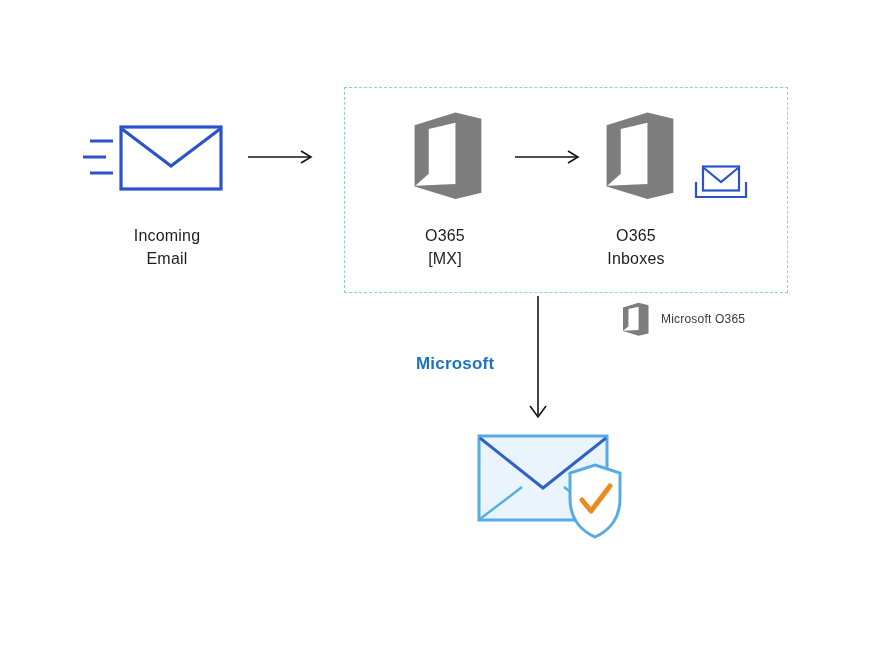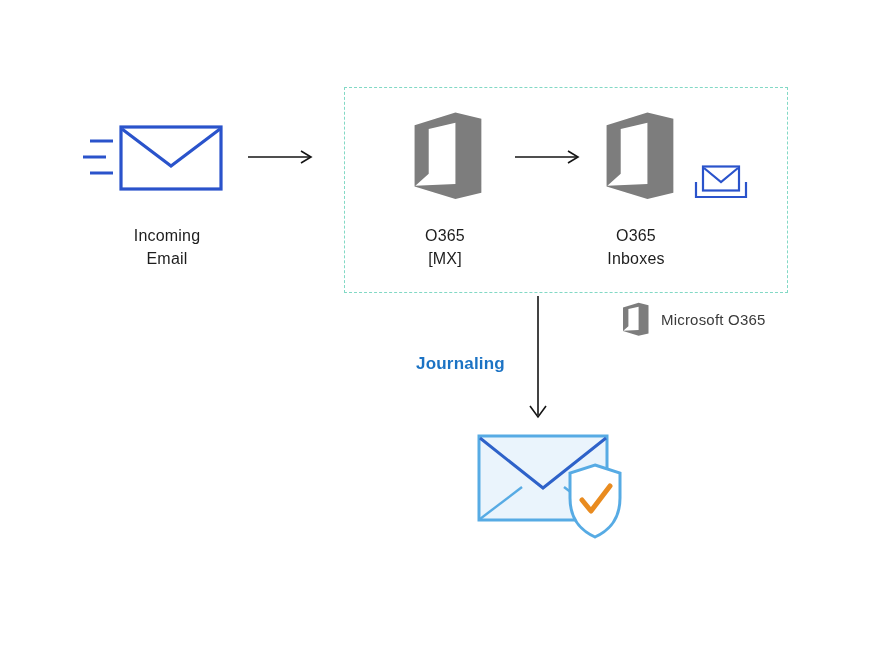--- a/index.html
+++ b/index.html
@@ -6,21 +6,21 @@
   .canvas{
     position:relative;width:886px;height:653px;background:#ffffff;
     font-family:"Liberation Sans",sans-serif;overflow:hidden;
   }
   .abs{position:absolute;}
   .node-label{
     position:absolute;text-align:center;font-size:16px;line-height:23px;
     color:var(--text-dark);white-space:pre-line;letter-spacing:.2px;
   }
   .legend{position:absolute;display:flex;align-items:center;gap:11px;}
-  .legend-text{font-size:15px;color:#3a3a3a;letter-spacing:.2px;}
+  .legend-text{font-size:12px;color:#3a3a3a;letter-spacing:.2px;}
   .journaling{
     position:absolute;font-size:17px;font-weight:600;
     color:var(--journaling-blue);letter-spacing:.2px;
   }
   .dashed-box{position:absolute;border:1px dashed var(--dash-teal);}
   
   .blue-stroke{stroke:var(--envelope-blue);fill:none;}
   .blue-white{stroke:var(--envelope-blue);fill:#ffffff;}
   .arrow{stroke:var(--arrow-black);fill:none;stroke-width:1.6;}
   .office-fill{fill:var(--office-gray);}
@@ -81,21 +81,21 @@
   <div class="node-label" style="left:566px;top:224px;width:140px;">O365
 Inboxes</div>
 
   <div class="legend" style="left:620px;top:302px;">
     <svg width="30" height="34" viewBox="0 0 100 112">
       <path class="office-fill" fill-rule="evenodd" d="M62,2 L95,10 L95,104 L62,112 L10,96 L10,18 Z M62,15 L28,23 L28,80 L11,95 L62,93 Z"></path>
     </svg>
     <span class="legend-text">Microsoft O365</span>
   </div>
 
-  <div class="journaling" style="left:416px;top:354px;">Journaling</div>
+  <div class="journaling" style="left:416px;top:354px;">Microsoft</div>
 
   <svg class="abs" style="left:525px;top:296px;" width="26" height="130" viewBox="0 0 26 130">
     <line class="arrow" x1="13" y1="0" x2="13" y2="119"></line>
     <polyline class="arrow" points="5,110 13,121 21,110"></polyline>
   </svg>
 
   <svg class="abs" style="left:477px;top:434px;" width="152" height="106" viewBox="0 0 152 106">
     <rect class="env-fill" stroke-width="3" x="2" y="2" width="128" height="84"></rect>
     <line class="lb-stroke" stroke-width="2.4" x1="3" y1="85" x2="45" y2="53"></line>
     <line class="lb-stroke" stroke-width="2.4" x1="129" y1="85" x2="87" y2="53"></line>

